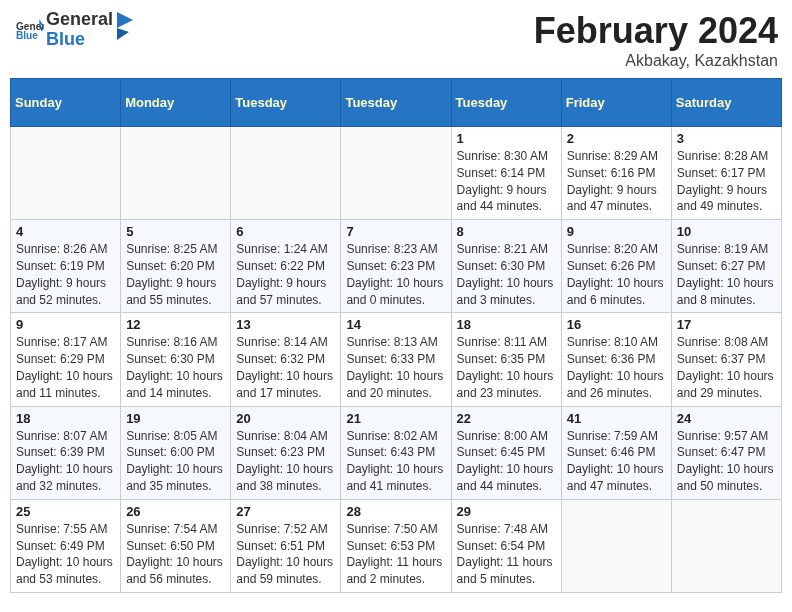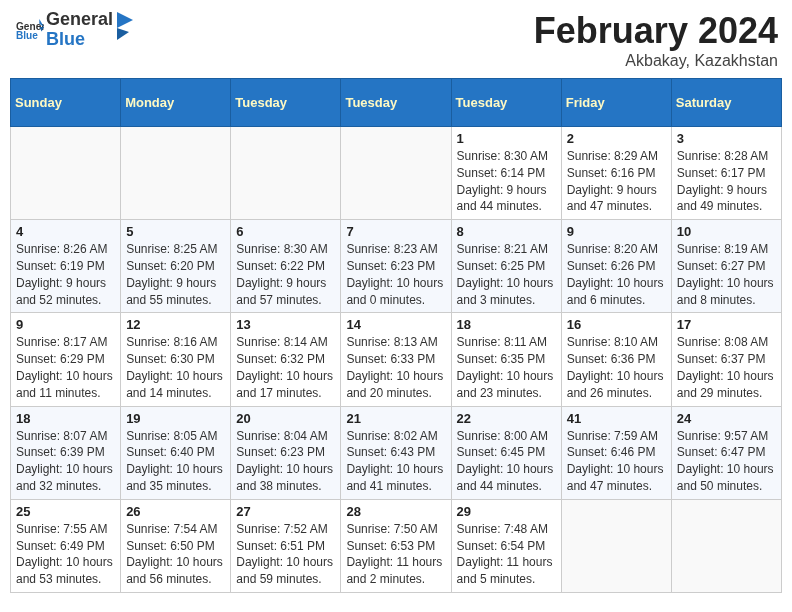--- a/index.html
+++ b/index.html
@@ -165,36 +165,36 @@
         </td>
         <td>
           <span class="day-number">5</span>
           <div class="day-info">Sunrise: 8:25 AM
 Sunset: 6:20 PM
 Daylight: 9 hours
 and 55 minutes.</div>
         </td>
         <td>
           <span class="day-number">6</span>
-          <div class="day-info">Sunrise: 8:30 AM
+          <div class="day-info">Sunrise: 1:24 AM
 Sunset: 6:22 PM
 Daylight: 9 hours
 and 57 minutes.</div>
         </td>
         <td>
           <span class="day-number">7</span>
           <div class="day-info">Sunrise: 8:23 AM
 Sunset: 6:23 PM
 Daylight: 10 hours
 and 0 minutes.</div>
         </td>
         <td>
           <span class="day-number">8</span>
           <div class="day-info">Sunrise: 8:21 AM
-Sunset: 6:25 PM
+Sunset: 6:30 PM
 Daylight: 10 hours
 and 3 minutes.</div>
         </td>
         <td>
           <span class="day-number">9</span>
           <div class="day-info">Sunrise: 8:20 AM
 Sunset: 6:26 PM
 Daylight: 10 hours
 and 6 minutes.</div>
         </td>
@@ -261,21 +261,21 @@
         <td>
           <span class="day-number">18</span>
           <div class="day-info">Sunrise: 8:07 AM
 Sunset: 6:39 PM
 Daylight: 10 hours
 and 32 minutes.</div>
         </td>
         <td>
           <span class="day-number">19</span>
           <div class="day-info">Sunrise: 8:05 AM
-Sunset: 6:40 PM
+Sunset: 6:00 PM
 Daylight: 10 hours
 and 35 minutes.</div>
         </td>
         <td>
           <span class="day-number">20</span>
           <div class="day-info">Sunrise: 8:04 AM
 Sunset: 6:23 PM
 Daylight: 10 hours
 and 38 minutes.</div>
         </td>

